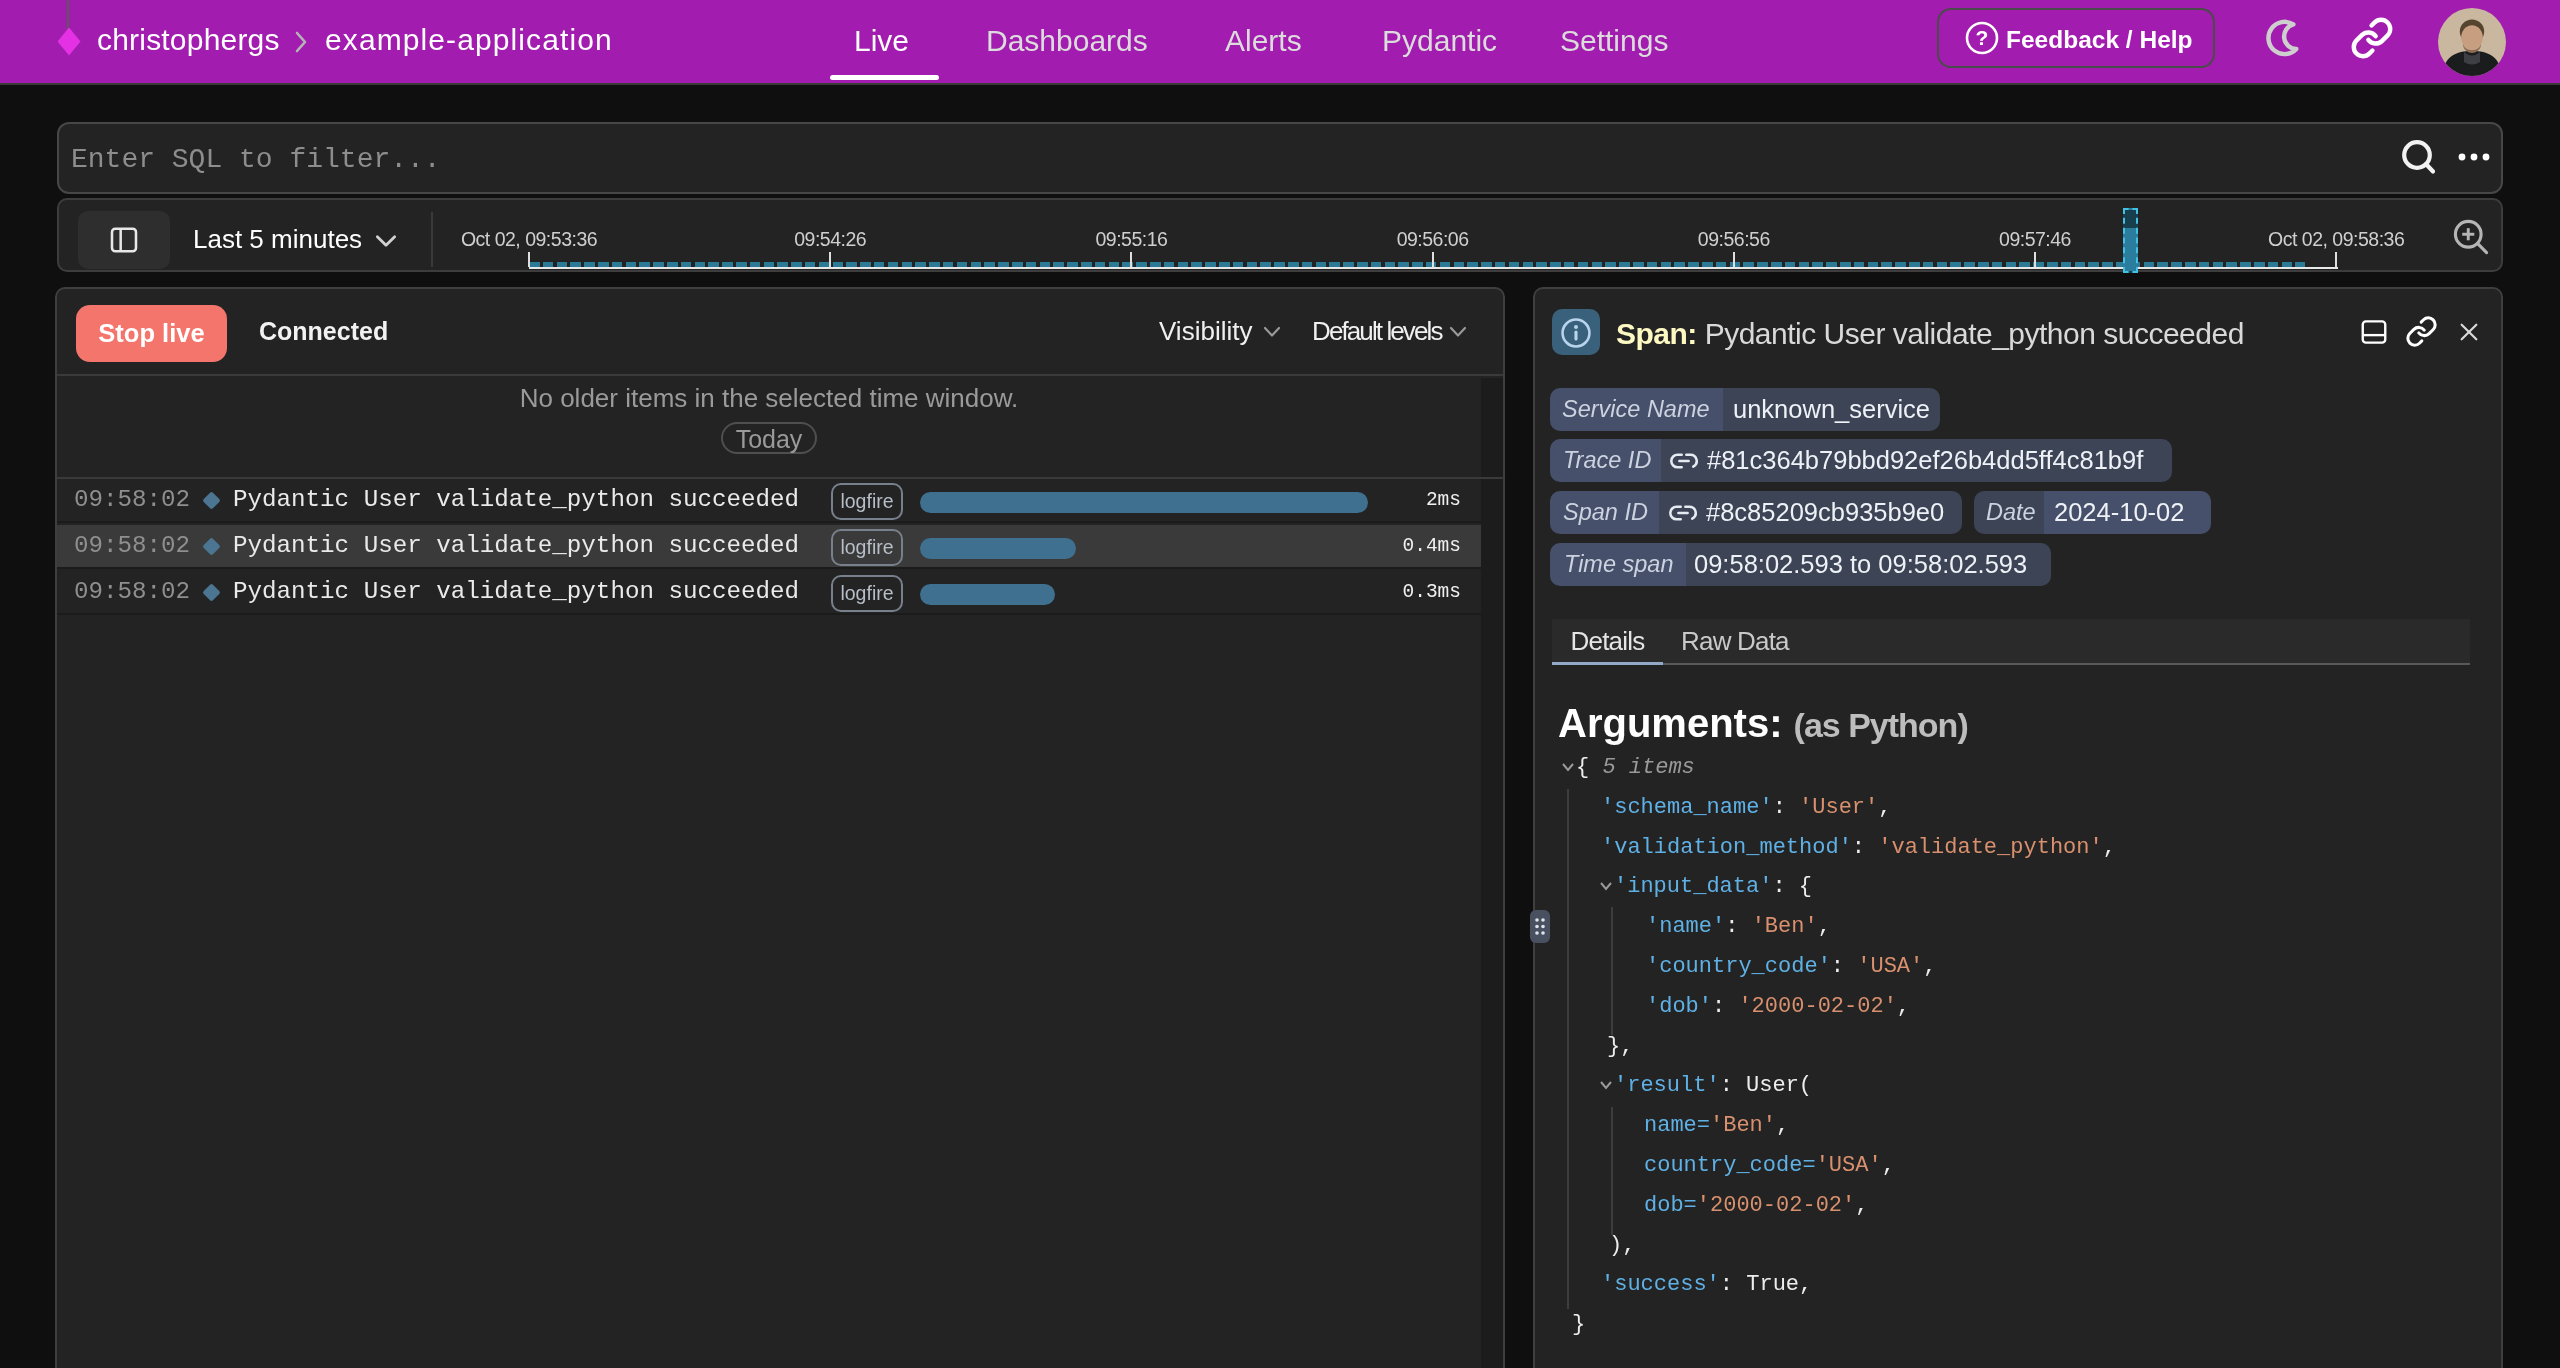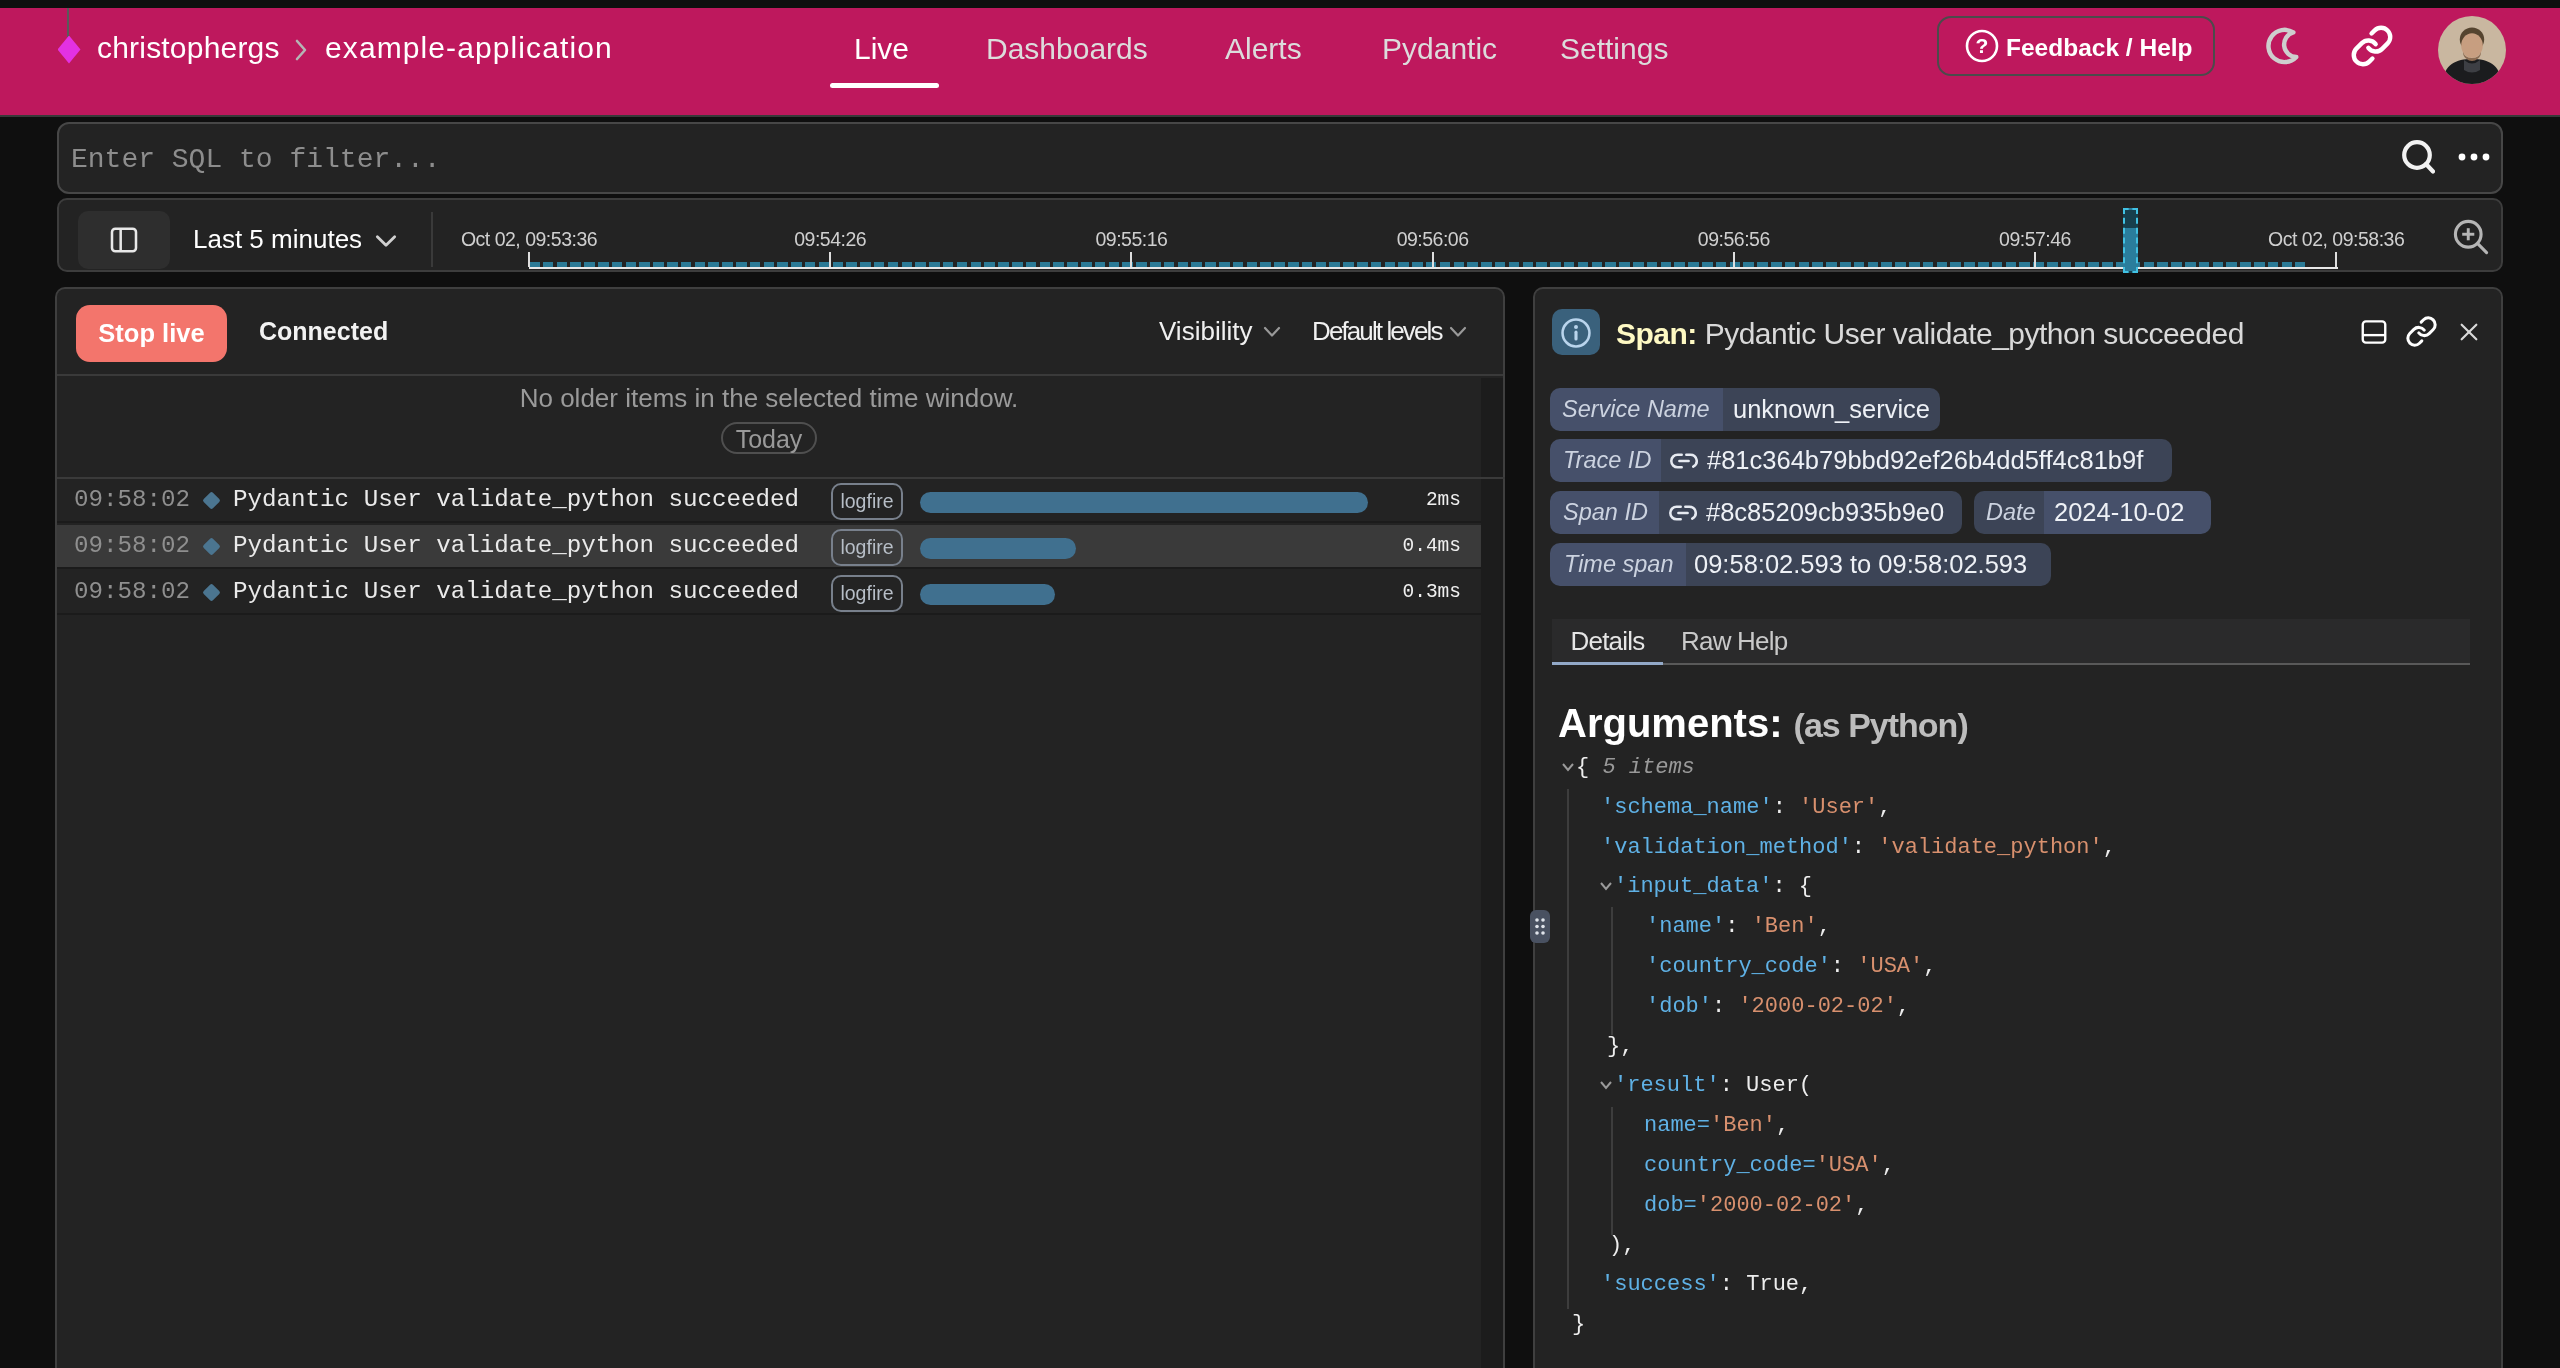--- a/index.html
+++ b/index.html
@@ -7,21 +7,21 @@
   #page { position:relative; width:2560px; height:1368px; background:#0f0f0f; overflow:hidden;
           font-family:"Liberation Sans", sans-serif; }
   .abs { position:absolute; }
   .mono { font-family:"Liberation Mono", monospace; }
   svg { display:block; }
 </style>
 </head>
 <body>
 <div id="page">
 
-  <div class="abs" id="nav" style="left:0;top:8px;width:2560px;height:109px;background:#be185d;border-bottom:2px solid #393939;">
+  <div class="abs" id="nav" style="left:0;top:0;width:2560px;height:85px;background:#a21caf;border-bottom:2px solid #393939;">
     <div class="abs" style="left:67px;top:0;width:2px;height:29px;background:#5a5a5a;"></div>
     <div class="abs" style="left:57.5px;top:27.5px;width:23px;height:28px;background:#e331e3;transform:rotate(0deg);clip-path:polygon(50% 0,100% 50%,50% 100%,0 50%);"></div>
     <div class="abs" style="left:97px;top:23px;font-size:30px;color:#fff;font-weight:500;letter-spacing:0.2px;">christophergs</div>
     <svg class="abs" style="left:292px;top:29px;" width="18" height="26" viewBox="0 0 18 26">
       <polyline points="5,4 13,13 5,22" fill="none" stroke="#b5b5b5" stroke-width="2.6" stroke-linecap="round" stroke-linejoin="round"></polyline>
     </svg>
     <div class="abs" style="left:325px;top:23px;font-size:30px;color:#fff;font-weight:500;letter-spacing:1.1px;">example-application</div>
 
     <div class="abs navlink" style="left:854px;top:24px;font-size:30px;color:#fff;">Live</div>
     <div class="abs navlink" style="left:986px;top:24px;font-size:30px;color:#dcdcdc;">Dashboards</div>
@@ -228,21 +228,21 @@
         <div class="abs" style="left: 15px; top: 254px; width: 501px; height: 43px; border-radius: 10px; overflow: hidden; font-size: 25.5px; line-height: 43px; white-space: nowrap;">
           <div class="abs" style="left:0;top:0;width:136px;height:43px;background:#46506a;"></div>
                  <div class="abs" style="left:136px;top:0;width:365px;height:43px;background:#3c4456;"></div>
           <span class="abs" style="left:14px;font-style:italic;font-size:23.5px;color:#ccd3e0;">Time span</span>
           <span class="abs" style="left:144px;color:#eef1f6;">09:58:02.593 to 09:58:02.593</span>
         </div>
       </div>
 
     <div class="abs" style="left:17px;top:330px;width:918px;height:46px;background:#2a2a2b;border-bottom:2px solid #595959;"></div>
     <div class="abs" style="left:17px;top:330px;width:111px;height:46px;border-bottom:3px solid #93a9c8;text-align:center;font-size:26px;letter-spacing:-0.8px;color:#e5e5e5;line-height:44px;">Details</div>
-    <div class="abs" style="left:146px;top:330px;font-size:26px;letter-spacing:-0.8px;color:#c9c9c9;line-height:44px;">Raw Help</div>
+    <div class="abs" style="left:146px;top:330px;font-size:26px;letter-spacing:-0.8px;color:#c9c9c9;line-height:44px;">Raw Data</div>
 
     <div class="abs" style="left:23px;top:412px;font-size:40px;font-weight:700;color:#fff;">Arguments: <span style="color:#bdbdbd;font-size:34px;letter-spacing:-1px;">(as Python)</span></div>
 
     <div id="code">
         <div class="abs mono" style="left: 25px; top: 459px; height: 40px; line-height: 40px; font-size: 22px; white-space: pre;"><svg style="display:inline-block;" width="16" height="12" viewBox="0 0 16 12">
             <polyline points="3,3 8,9 13,3" fill="none" stroke="#9a9a9a" stroke-width="2"></polyline>
           </svg><span class="mono" style="color:#ededed">{</span> <span class="mono" style="color:#999999;font-style:italic;">5 items</span></div>
         <div class="abs mono" style="left: 66px; top: 498.8px; height: 40px; line-height: 40px; font-size: 22px; white-space: pre;"><span style="color:#5fb1e5">'schema_name'</span><span style="color:#ededed">: </span><span style="color:#d8906e">'User'</span><span style="color:#ededed">,</span></div>
         <div class="abs mono" style="left: 66px; top: 538.6px; height: 40px; line-height: 40px; font-size: 22px; white-space: pre;"><span style="color:#5fb1e5">'validation_method'</span><span style="color:#ededed">: </span><span style="color:#d8906e">'validate_python'</span><span style="color:#ededed">,</span></div>
         <div class="abs mono" style="left: 63px; top: 578.4px; height: 40px; line-height: 40px; font-size: 22px; white-space: pre;"><svg style="display:inline-block;" width="16" height="12" viewBox="0 0 16 12">

